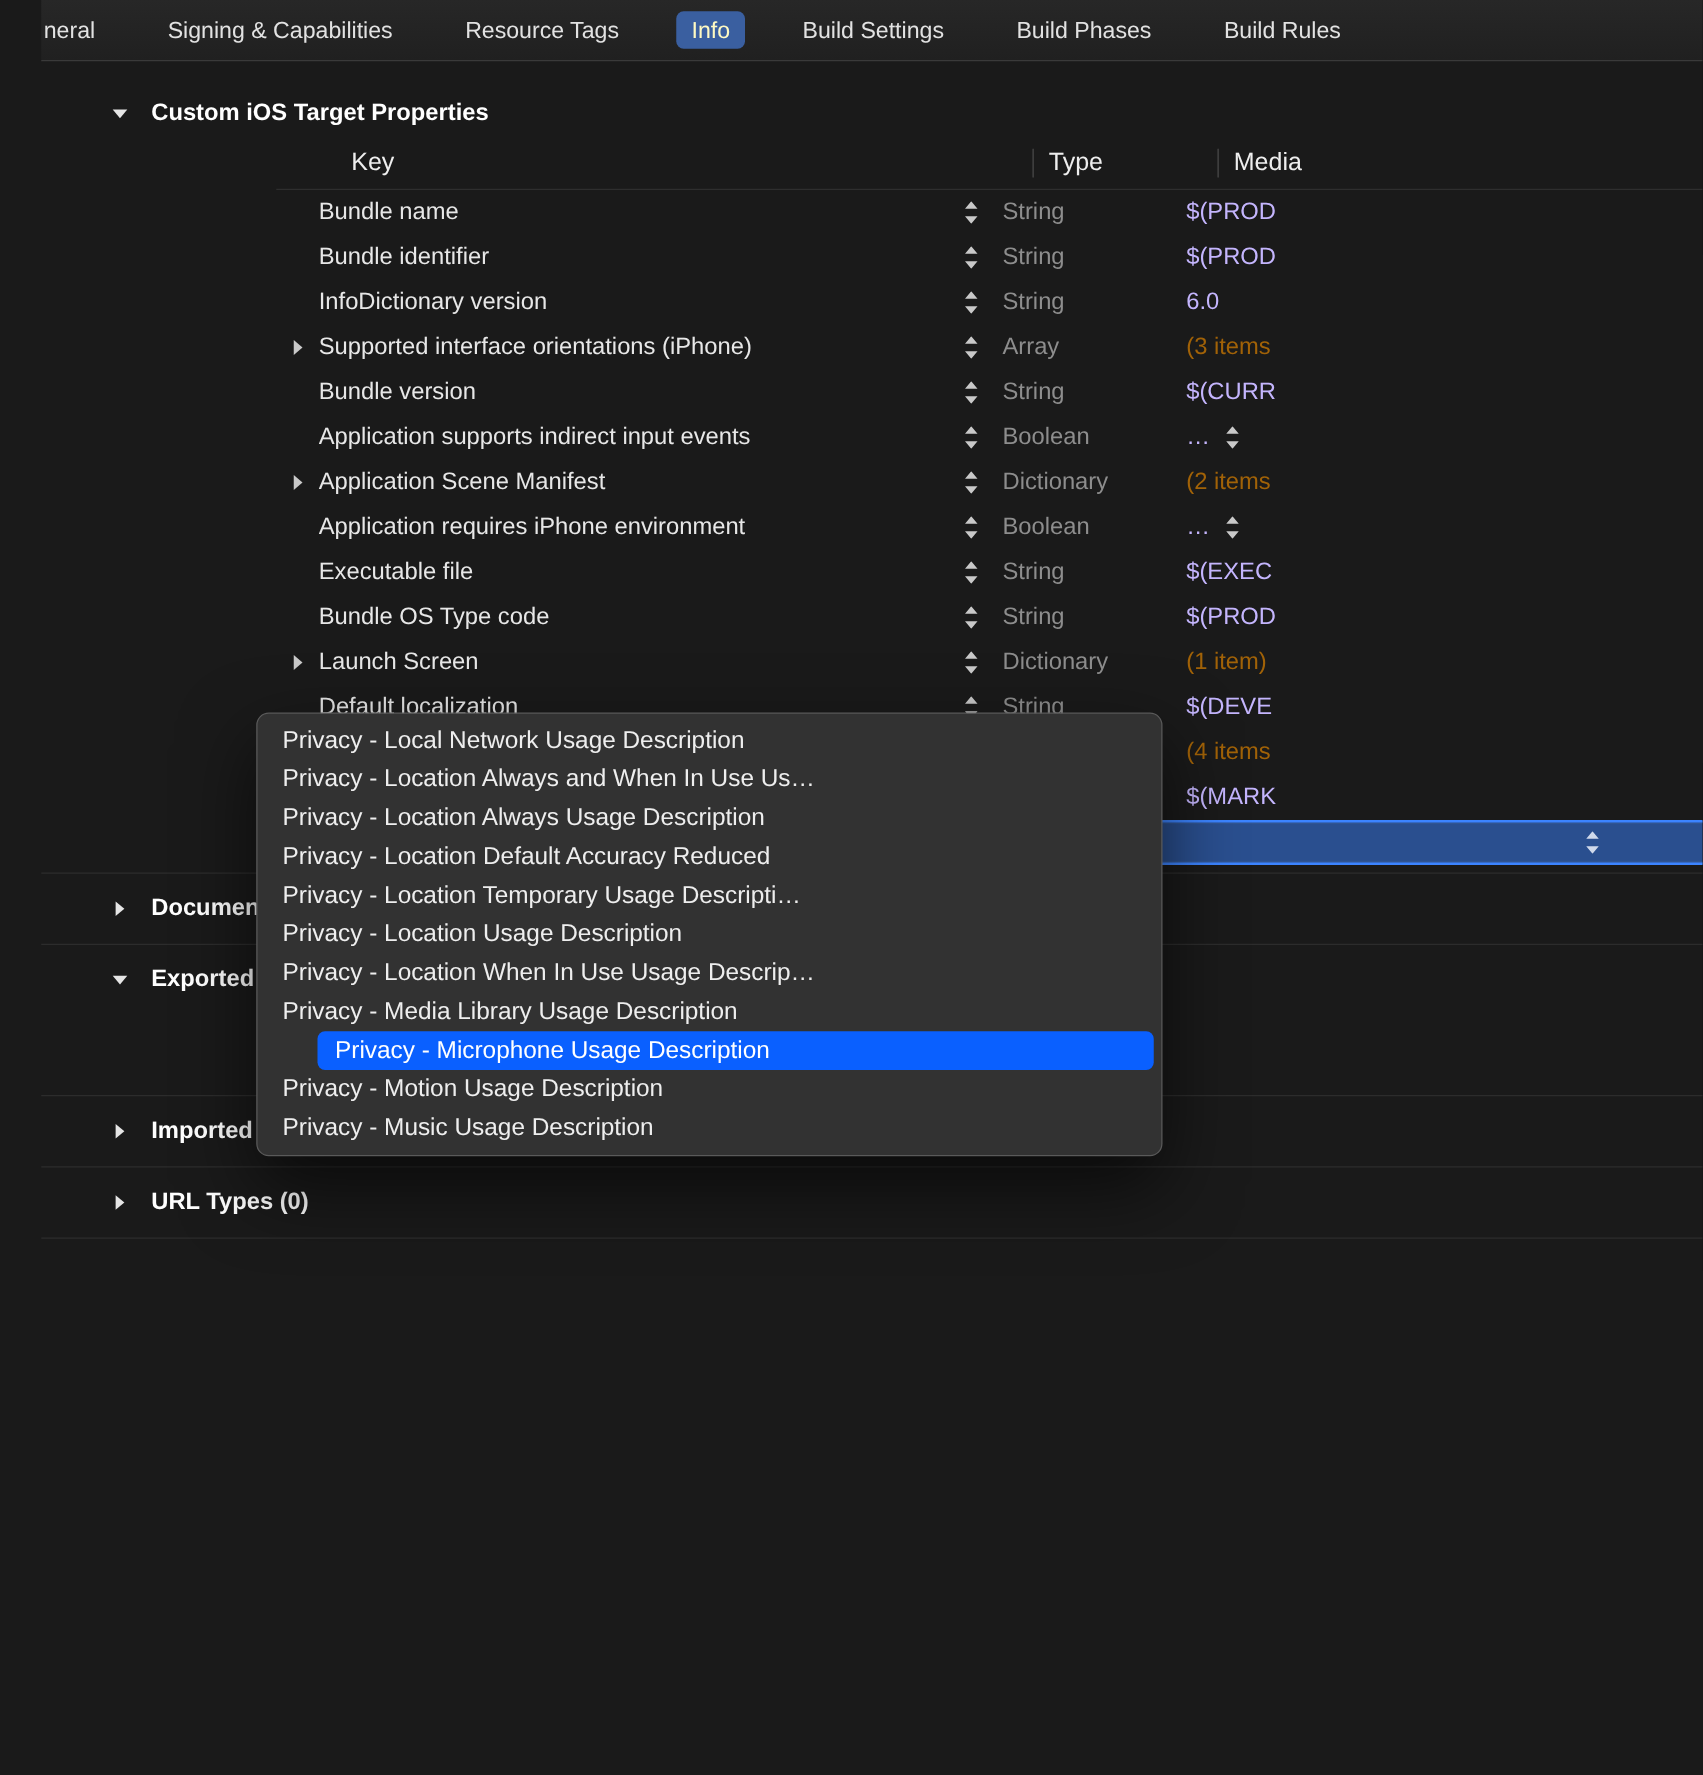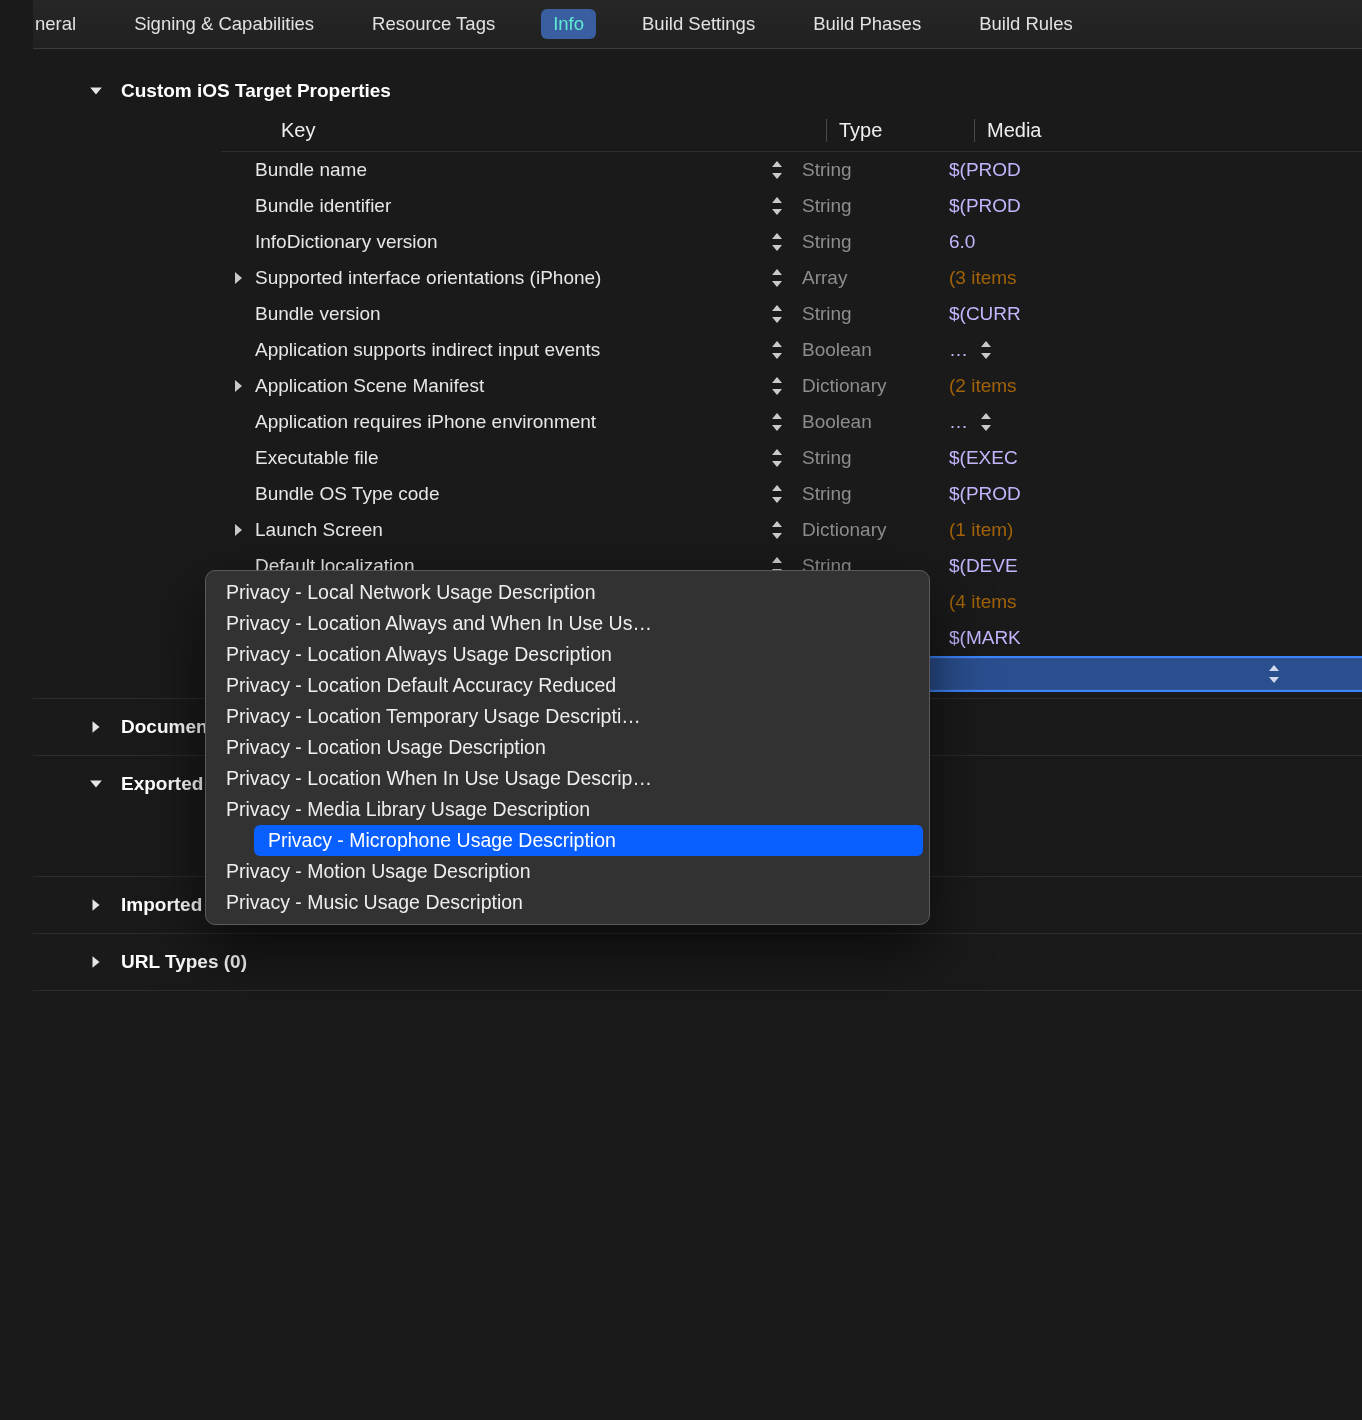--- a/index.html
+++ b/index.html
@@ -1,19 +1,19 @@
 <!DOCTYPE html>
 <html><head>
 <meta charset="utf-8">
 <style>
 html,body{margin:0;padding:0;background:#141414;color:#e8e8e8;font-family:-apple-system,BlinkMacSystemFont,"Segoe UI","Helvetica Neue",Arial,sans-serif;font-size:18.5px;overflow:hidden;}
 .root{width:1362px;height:1420px;background:#1a1a1a;position:relative;padding-left:33px;}
 .tabbar{display:flex;align-items:center;height:48px;border-bottom:1px solid #3a3a3a;background-image:linear-gradient(#272727,#202020);padding:0 0 0 0;gap:34px;}
 .tabbar .tab{color:#e2e2e2;font-size:18.5px;padding:4px 12px;border-radius:6px;cursor:default;white-space:nowrap;}
-.tabbar .tab.active{background:#3a5fa0;color:#5eead4;}
+.tabbar .tab.active{background:#3a5fa0;color:#fef9c3;}
 .tabbar .tab.cut{margin-left:-10px;}
 .page{padding:0 0 0 0;}
 .sechead{display:flex;align-items:center;height:40px;padding:8px 0 8px 54px;gap:16px;font-weight:600;font-size:19px;color:#fff;}
 .sechead .disclose{width:18px;height:18px;display:flex;align-items:center;justify-content:center;}
 .sechead .disclose svg{width:14px;height:14px;fill:#e5e5e5;}
 .plist{position:relative;margin-left:188px;margin-right:0;}
 .plist-head{display:flex;color:#eee;font-weight:400;font-size:20px;height:32px;align-items:flex-start;}
 .plist-head .c-key{flex:0 0 545px;padding-left:60px;}
 .plist-head .c-type{flex:0 0 135px;border-left:1px solid #4a4a4a;padding-left:12px;}
 .plist-head .c-val{flex:1 1 auto;border-left:1px solid #4a4a4a;padding-left:12px;padding-right:4px;border-right:1px solid #4a4a4a;margin-right:8px;}

